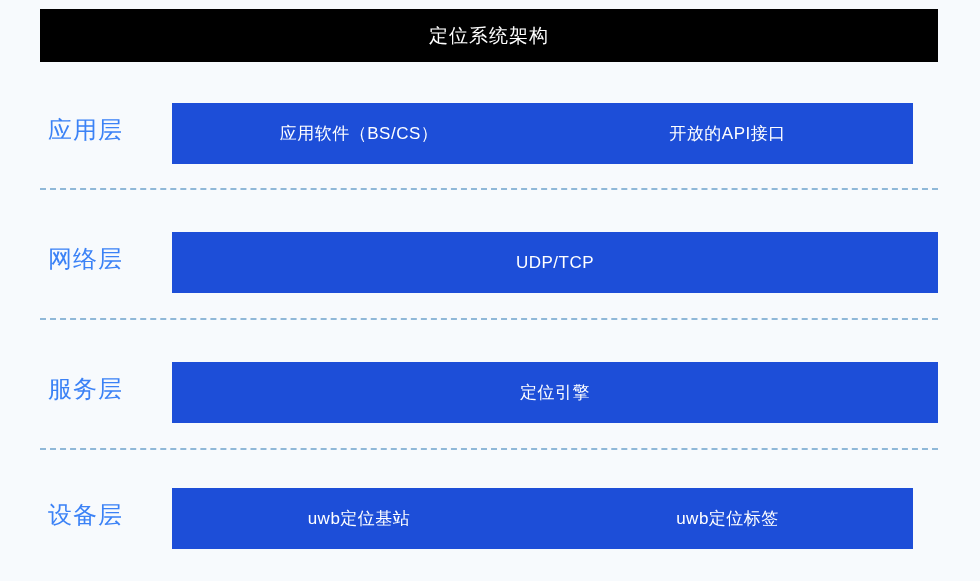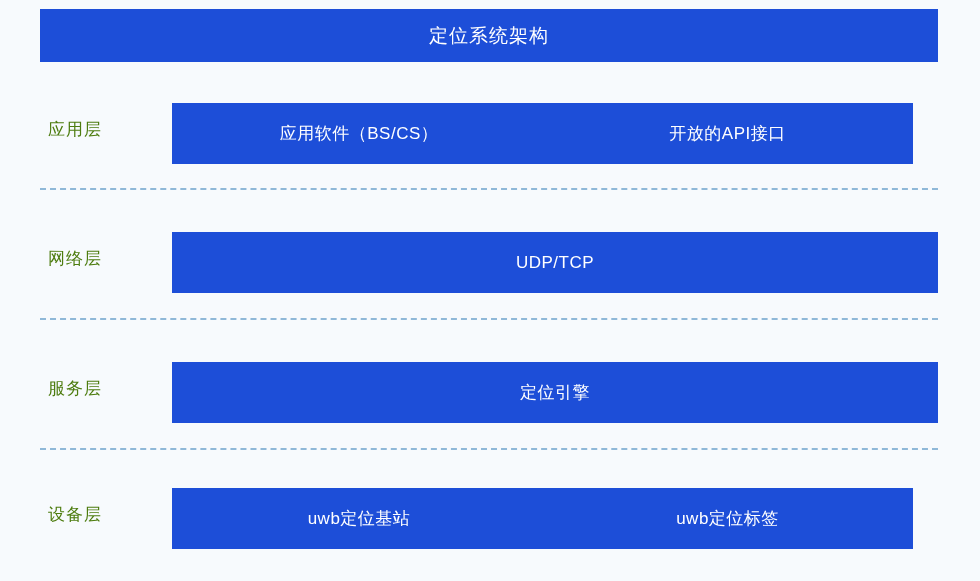--- a/index.html
+++ b/index.html
@@ -20,21 +20,21 @@
     height: 581px;
   }
 
   
   .title-banner {
     position: absolute;
     left: 40px;
     top: 9px;
     width: 898px;
     height: 53px;
-    background: #1d4ed8;
+    background: #000000;
     display: flex;
     align-items: center;
     justify-content: center;
   }
   .title-banner .title-text {
     color: #ffffff;
     font-size: 19px;
     letter-spacing: 1px;
   }
 
@@ -54,22 +54,22 @@
     position: absolute;
     left: 40px;
     top: 0;
     width: 120px;
     height: 53px;
     display: flex;
     align-items: center;
     justify-content: flex-start;
     padding-left: 8px;
     box-sizing: border-box;
-    color: #4d7c0f;
-    font-size: 17px;
+    color: #3b82f6;
+    font-size: 24px;
     letter-spacing: 1px;
   }
 
   .box {
     position: absolute;
     top: 0;
     height: 61px;
     background: #1d4ed8;
     display: flex;
     align-items: center;

